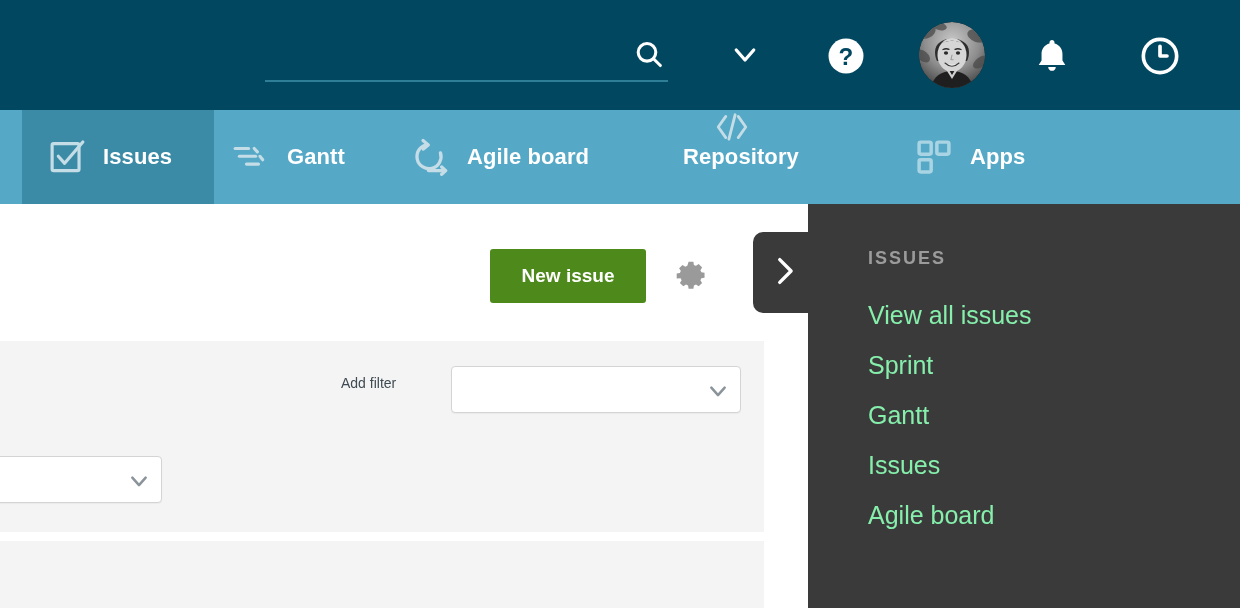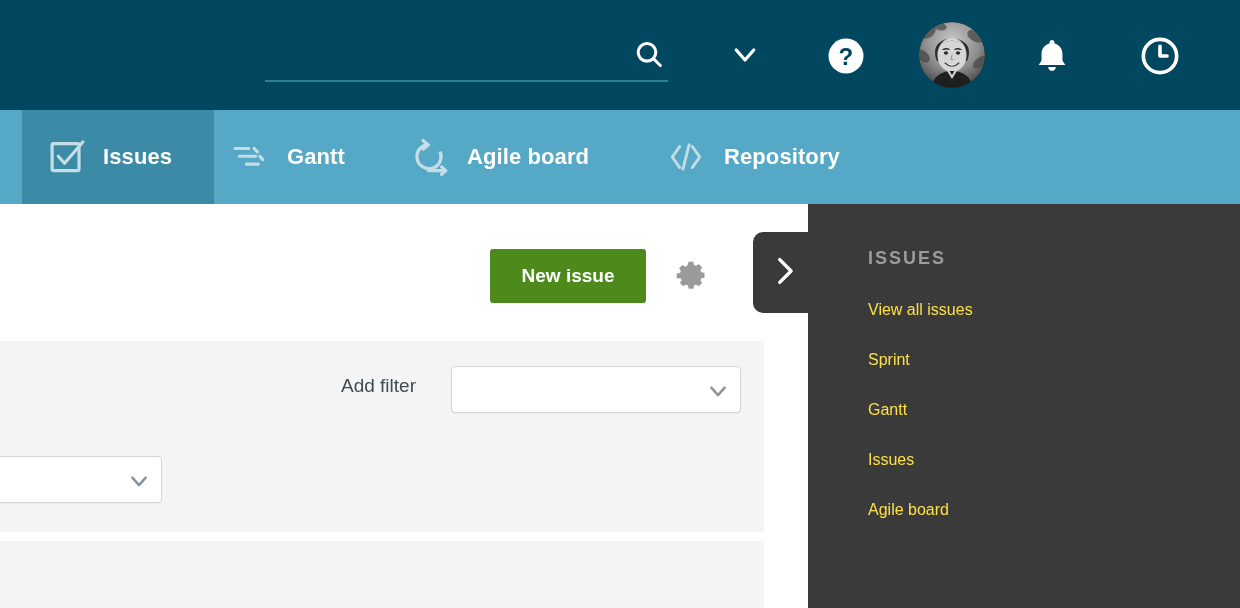--- a/index.html
+++ b/index.html
@@ -68,21 +68,21 @@
   }
   .nav-label {
     color: #ffffff;
     font-size: 22px; font-weight: bold;
     letter-spacing: .1px;
     white-space: nowrap;
   }
   #nav-issues      { left: 22px;  width: 192px; padding-left: 26px; }
   #nav-gantt       { left: 230px; }
   #nav-agile       { left: 410px; }
-  #nav-repository  { left: 665px; }
+  #nav-repository  { left: 683px; flex-direction: column; }
   #nav-apps        { left: 915px; }
   .nav-item .nav-ico { margin-right: 17px; }
 
   .nav-arrow {
     position: absolute; top: 127px;
     width: 52px; height: 53px;
     background: #84c3d7;
     display: flex; align-items: center; justify-content: center;
     cursor: pointer;
   }
@@ -106,21 +106,21 @@
   .filter-panel {
     position: absolute; left: 0;
     width: 764px;
     background: #f4f4f4;
   }
   #filter-panel-1 { top: 341px; height: 191px; }
   #filter-panel-2 { top: 541px; height: 67px; }
 
   .add-filter-label {
     position: absolute; left: 341px; top: 375px;
-    font-size: 19px; color: #3f4a52;
+    font-size: 14px; color: #3f4a52;
     white-space: nowrap;
   }
   .select-box {
     position: absolute;
     background: #ffffff;
     border: 1px solid #d4d4d4;
     border-radius: 4px;
     box-shadow: 0 1px 1px rgba(0,0,0,.04);
     cursor: pointer;
   }
@@ -152,22 +152,22 @@
     cursor: pointer;
   }
   .sb-title {
     position: absolute; left: 60px; top: 44px;
     color: #9b9b9b;
     font-size: 18px; font-weight: bold;
     letter-spacing: 2.0px;
   }
   .sb-item {
     position: absolute; left: 60px;
-    color: #fde047;
-    font-size: 16px;
+    color: #86efac;
+    font-size: 25px;
     white-space: nowrap;
     cursor: pointer;
   }
 </style>
 </head>
 <body>
 
 <div id="root">
 
   <div class="header">
@@ -300,20 +300,32 @@
           <g fill="none" stroke="#c5dde6" stroke-width="2" stroke-linecap="round" stroke-linejoin="round">
             <polyline points="7.6,4.5 2.3,12 7.6,19.5"></polyline>
             <polyline points="16.4,4.5 21.7,12 16.4,19.5"></polyline>
             <line x1="14.2" y1="3.4" x2="9.8" y2="20.6"></line>
           </g>
         </svg>
       </span>
       <span class="nav-label">Repository</span>
     </div>
 
+    <div class="nav-item" id="nav-apps">
+      <span class="nav-ico">
+        <svg viewBox="0 0 24 24" width="38" height="38">
+          <g fill="none" stroke="#a9d4e4" stroke-width="2.2">
+            <rect x="2.6" y="2.6" width="7.6" height="7.6" rx="1"></rect>
+            <rect x="13.8" y="2.6" width="7.6" height="7.6" rx="1"></rect>
+            <rect x="2.6" y="13.8" width="7.6" height="7.6" rx="1"></rect>
+          </g>
+        </svg>
+      </span>
+      <span class="nav-label">Apps</span>
+    </div>
 
     <div class="nav-arrow" id="nav-prev">
       <span>
         <svg viewBox="0 0 24 24" width="28" height="28">
           <polyline points="15,4 7,12 15,20" fill="none" stroke="#ffffff" stroke-width="2.6" stroke-linecap="round" stroke-linejoin="round"></polyline>
         </svg>
       </span>
     </div>
     <div class="nav-arrow" id="nav-next">
       <span>

